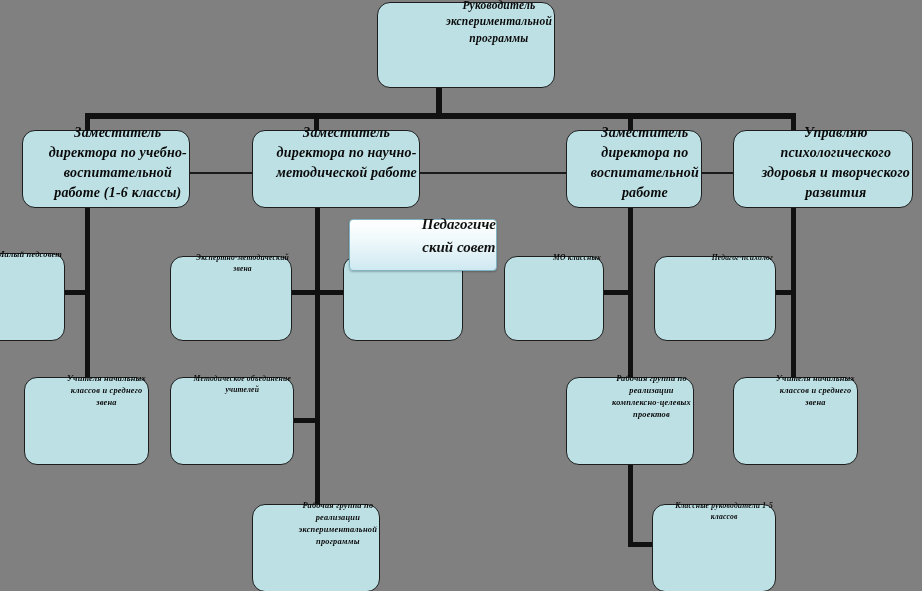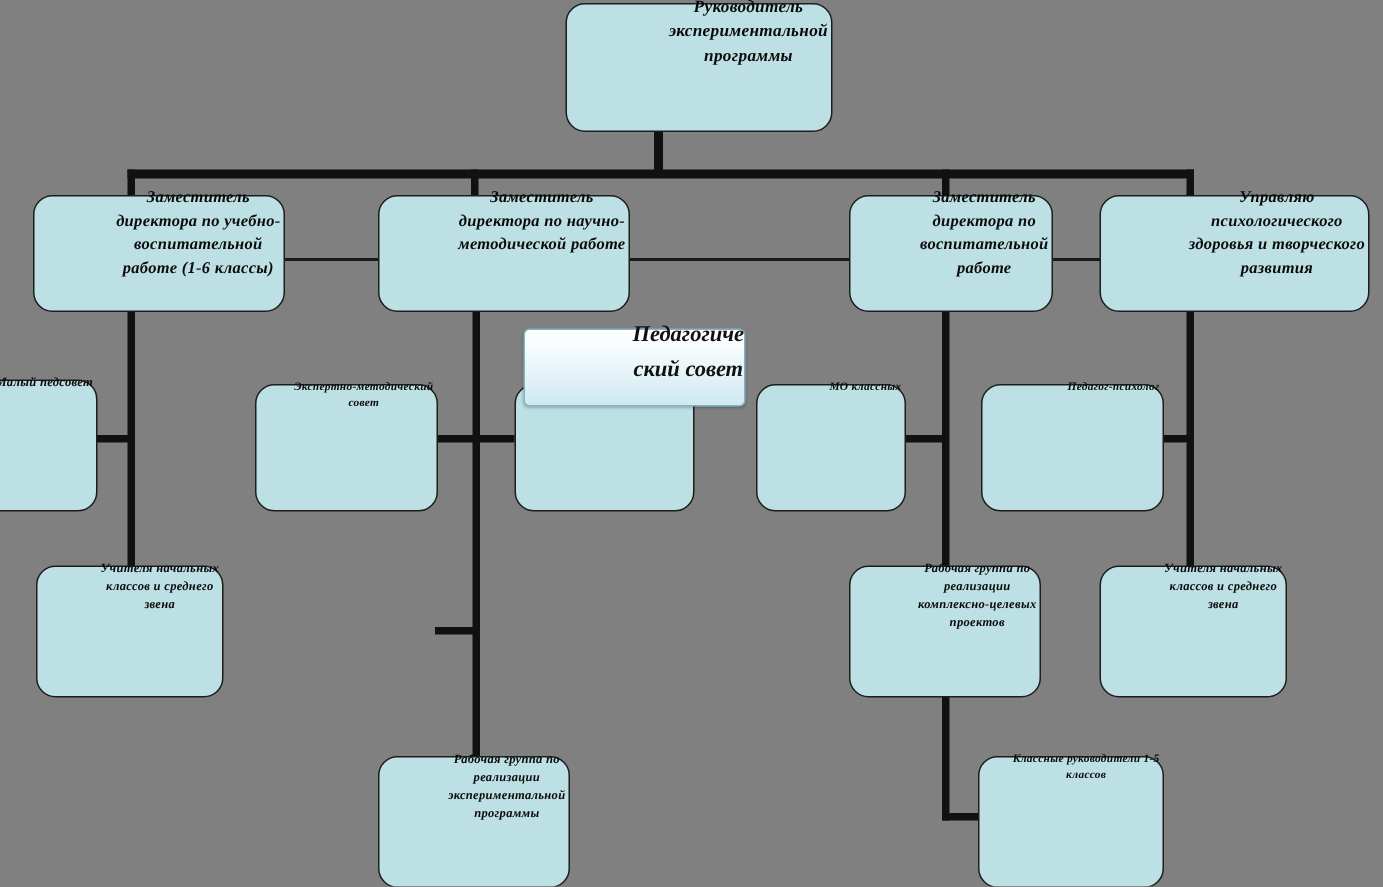--- a/index.html
+++ b/index.html
@@ -36,21 +36,21 @@
     font-weight:bold;
     text-align:center;
     color:#0a0a0a;
     line-height:1.42;
     letter-spacing:.2px;
     transform:translateY(-0.55em);
     padding:0 2px;
     white-space:pre-line;
   }
   .node.t-lg .txt{font-size:11.5px;}
-  .node.t-md .txt{font-size:11px;}
+  .node.t-md .txt{font-size:14px;}
   .node.t-sm .txt{font-size:8.4px;}
   .node.t-xs .txt{font-size:7.6px;}
 
   
   .callout{
     position:absolute;
     border:1.4px solid #7fb4c4;
     border-radius:4px;
     box-sizing:border-box;
     background:linear-gradient(180deg,#ffffff 0%,#f2fafc 34%,#cfe9f1 100%);
@@ -142,41 +142,45 @@
 здоровья и творческого
 развития</span>
   </div>
 
   <div class="node t-sm" style="left:-40px;top:253px;width:105px;height:88px;">
     <span class="txt">Малый педсовет</span>
   </div>
 
   <div class="node t-xs" style="left:170px;top:256px;width:122px;height:85px;">
     <span class="txt">Экспертно-методический
-совет</span>
+звена</span>
   </div>
 
   <div class="node t-xs" style="left:343px;top:256px;width:120px;height:85px;">
     <span class="txt">Методический совет</span>
   </div>
 
   <div class="node t-xs" style="left:504px;top:256px;width:100px;height:85px;">
     <span class="txt">МО классных</span>
   </div>
 
   <div class="node t-xs" style="left:654px;top:256px;width:122px;height:85px;">
     <span class="txt">Педагог-психолог</span>
   </div>
 
   <div class="node t-sm" style="left:24px;top:377px;width:125px;height:88px;">
     <span class="txt">Учителя начальных
 классов и среднего
 звена</span>
   </div>
 
+  <div class="node t-xs" style="left:170px;top:377px;width:124px;height:88px;">
+    <span class="txt">Методическое объединение
+учителей</span>
+  </div>
 
   <div class="node t-sm" style="left:566px;top:377px;width:128px;height:88px;">
     <span class="txt">Рабочая группа по
 реализации
 комплексно-целевых
 проектов</span>
   </div>
 
   <div class="node t-sm" style="left:733px;top:377px;width:125px;height:88px;">
     <span class="txt">Учителя начальных

